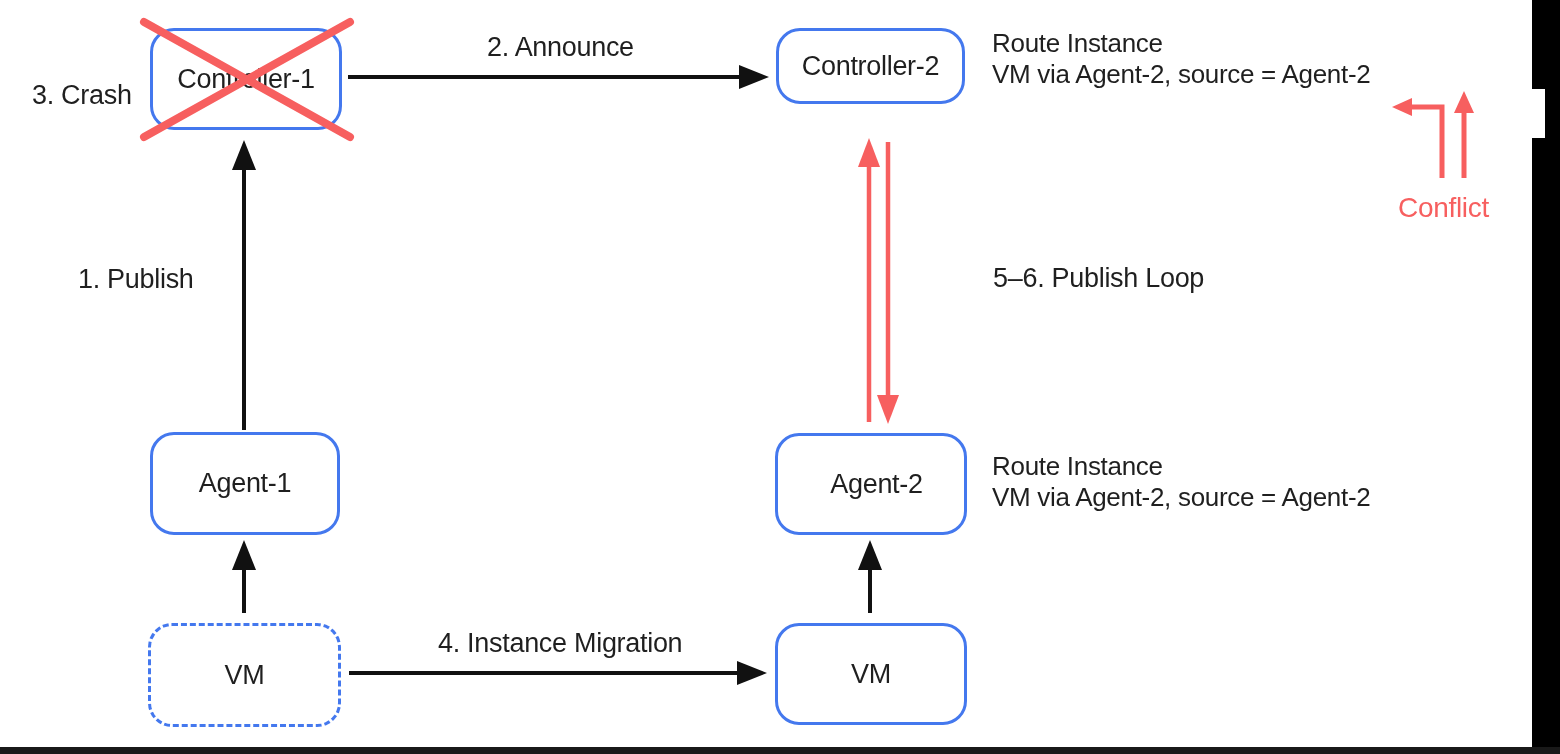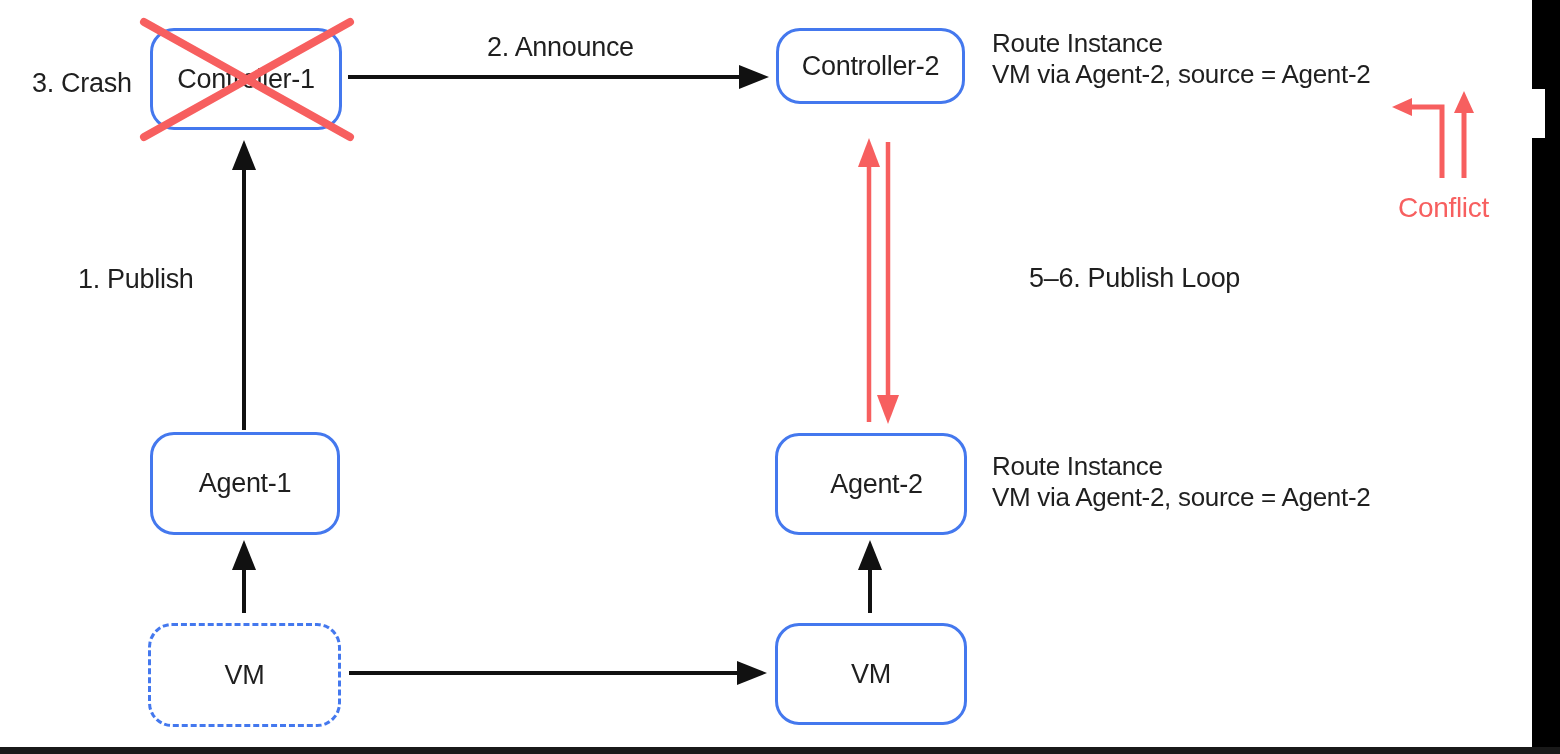--- a/index.html
+++ b/index.html
@@ -72,22 +72,23 @@
     <polygon points="1392,107 1412,98 1412,116" fill="#f75f5f"></polygon>
     <line x1="1464" y1="178" x2="1464" y2="110" stroke="#f75f5f" stroke-width="5"></line>
     <polygon points="1464,91 1454,113 1474,113" fill="#f75f5f"></polygon>
 
     <line x1="144" y1="22" x2="350" y2="137" stroke="#f75f5f" stroke-width="8" stroke-linecap="round"></line>
     <line x1="350" y1="22" x2="144" y2="137" stroke="#f75f5f" stroke-width="8" stroke-linecap="round"></line>
   </svg>
 
   <div class="steplabel" style="left:30px;top:264px;margin-left:48px;">1. Publish</div>
   <div class="steplabel" style="left:487px;top:32px;">2. Announce</div>
-  <div class="steplabel" style="left:32px;top:68px;">3. Crash</div>
-  <div class="steplabel" style="left:1029px;top:263px;text-align:right;">5–6. Publish Loop</div>
+  <div class="steplabel" style="left:32px;top:80px;">3. Crash</div>
+  <div class="steplabel" style="left:438px;top:628px;">4. Instance Migration</div>
+  <div class="steplabel" style="left:993px;top:263px;text-align:right;">5–6. Publish Loop</div>
 
   <div class="routes" style="left:992px;top:28px;">
     <span>Route Instance</span>
     <span>VM via Agent-2, source = Agent-2</span>
   </div>
   <div class="routes" style="left:992px;top:451px;">
     <span>Route Instance</span>
     <span>VM via Agent-2, source = Agent-2</span>
   </div>
 

